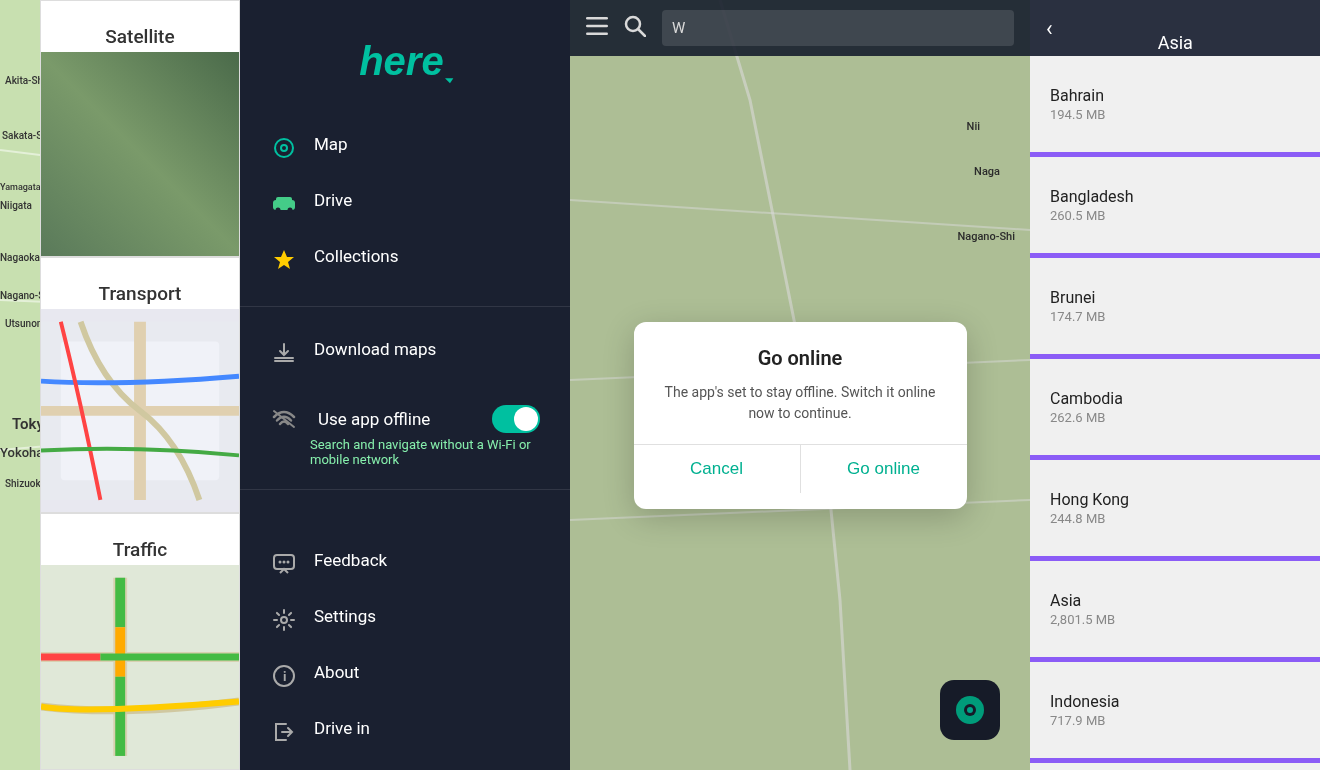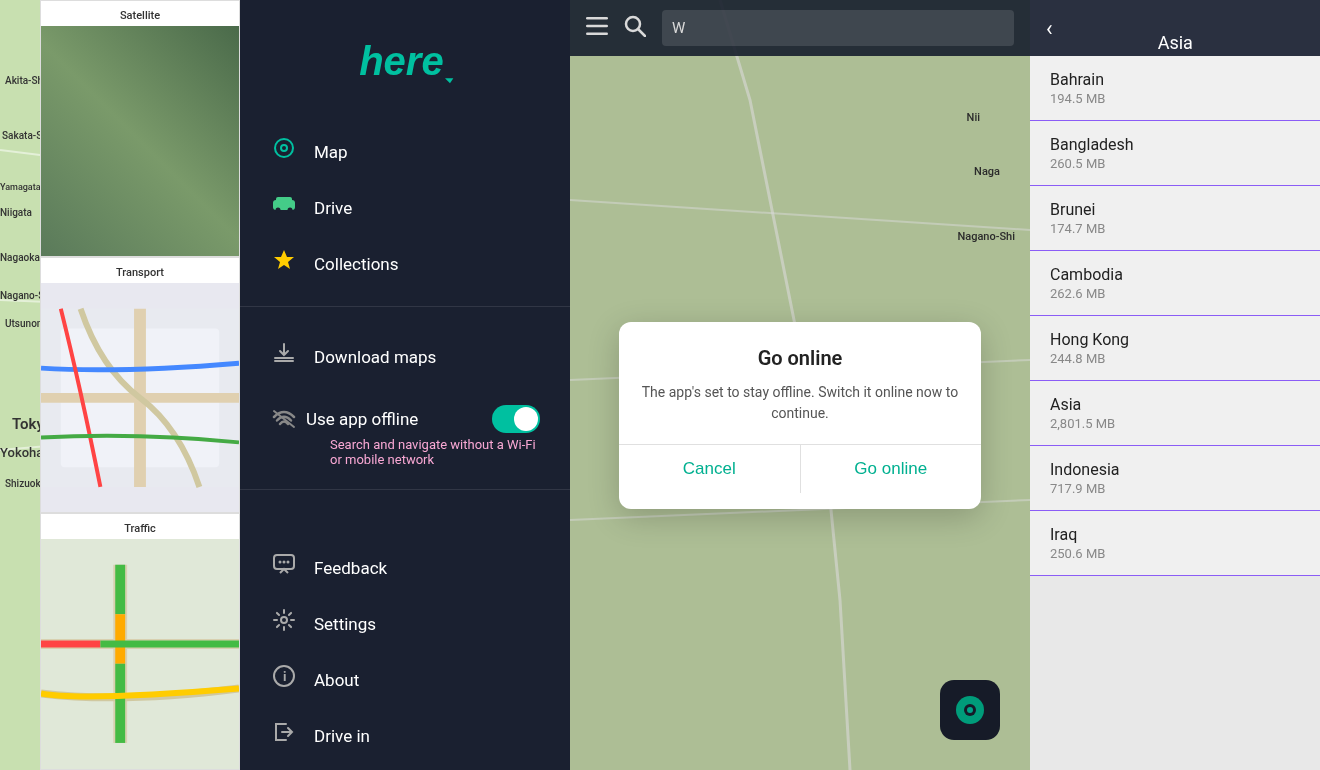--- a/index.html
+++ b/index.html
@@ -44,25 +44,25 @@
     .map-thumb {
       background: #fff;
       border: 1px solid #ddd;
       flex: 1;
       display: flex;
       flex-direction: column;
       overflow: hidden;
     }
 
     .map-thumb-title {
-      font-size: 11px;
+      font-size: 19px;
       font-weight: 500;
       color: #333;
       text-align: center;
-      padding: 8px 0 4px;
+      padding: 24px 0 4px;
       background: #fff;
       z-index: 2;
     }
 
     .map-thumb-img {
       flex: 1;
       position: relative;
       overflow: hidden;
     }
 
@@ -105,21 +105,21 @@
       align-items: center;
       justify-content: center;
     }
 
     .menu-items-top {
       padding: 10px 0;
     }
 
     .menu-item {
       display: flex;
-      align-items: flex-end;
+      align-items: flex-start;
       gap: 16px;
       padding: 14px 30px;
       color: #fff;
       font-size: 17px;
       cursor: pointer;
     }
 
     .menu-icon {
       width: 28px;
       height: 28px;
@@ -136,21 +136,21 @@
       margin: 8px 0;
     }
 
     .menu-offline-section {
       padding: 14px 30px;
     }
 
     .menu-offline-item {
       display: flex;
       align-items: center;
-      gap: 8px;
+      gap: 20px;
       color: #fff;
       font-size: 17px;
       margin-bottom: 4px;
     }
 
     .toggle-switch {
       margin-left: auto;
       width: 48px;
       height: 28px;
       background: #00c0a0;
@@ -164,22 +164,22 @@
       right: 2px;
       top: 2px;
       width: 24px;
       height: 24px;
       background: white;
       border-radius: 50%;
     }
 
     .menu-offline-desc {
       font-size: 13px;
-      color: #f9a8d4;
-      margin-left: 60px;
+      color: #86efac;
+      margin-left: 40px;
       margin-top: 4px;
     }
 
     .menu-bottom {
       margin-top: auto;
       padding: 10px 0;
     }
 
     
     .panel-map2 {
@@ -239,21 +239,21 @@
       display: flex;
       align-items: center;
       justify-content: center;
       z-index: 20;
       padding-top: 60px;
     }
 
     .dialog-box {
       background: #fff;
       border-radius: 12px;
-      width: 362px;
+      width: 333px;
       padding: 24px 20px 16px;
       box-shadow: 0 8px 32px rgba(0,0,0,0.2);
     }
 
     .dialog-title {
       font-size: 20px;
       font-weight: 600;
       color: #222;
       text-align: center;
       margin-bottom: 12px;
@@ -344,22 +344,22 @@
       margin-right: 22px;
       margin-top: 28px;
     }
 
     .country-list {
       flex: 1;
       overflow-y: auto;
     }
 
     .country-item {
-      padding: 14px 20px;
-      border-bottom: 1px solid #8b5cf6;
+      padding: 30px 20px;
+      border-bottom: 5px solid #8b5cf6;
       background: #f0f0f0;
     }
 
     .country-name {
       font-size: 16px;
       color: #222;
       font-weight: 400;
     }
 
     .country-size {
@@ -397,21 +397,21 @@
     <path d="M0,150 L240,180" stroke="#fff" stroke-width="2" fill="none" opacity="0.5"></path>
     <path d="M0,300 L240,310" stroke="#fff" stroke-width="2" fill="none" opacity="0.5"></path>
     <path d="M0,450 L240,430" stroke="#fff" stroke-width="2" fill="none" opacity="0.5"></path>
 
     <text x="140" y="730" font-size="22" fill="rgba(180,200,160,0.7)" font-style="italic" font-weight="bold">here</text>
   </svg>
 
   <span class="map-city-label" style="top:75px;left:5px">Akita-Shi</span>
   <span class="map-city-label" style="top:130px;left:2px">Sakata-Shi</span>
   <span class="map-city-label" style="top:182px;left:0px;font-size:9px">Yamagata-Shi</span>
-  <span class="map-city-label" style="top:207px;left:0px">Niigata</span>
+  <span class="map-city-label" style="top:200px;left:0px">Niigata</span>
   <span class="map-city-label" style="top:252px;left:0px">Nagaoka</span>
   <span class="map-city-label" style="top:290px;left:0px">Nagano-Shi</span>
   <span class="map-city-label" style="top:318px;left:5px">Utsunomiya</span>
   <span class="map-city-label" style="top:192px;left:95px;font-size:12px;font-weight:600">Sendai</span>
   <span class="map-city-label" style="top:260px;left:88px">Koriya</span>
   <span class="map-city-label" style="top:365px;left:80px;font-size:9px">Tsukuba-Shi</span>
   <span class="map-city-label" style="top:415px;left:12px;font-size:15px;font-weight:600">Tokyo</span>
   <span class="map-city-label" style="top:445px;left:0px;font-size:13px">Yokohama</span>
   <span class="map-city-label" style="top:478px;left:5px">Shizuoka</span>
   <span class="map-city-label" style="top:445px;left:90px;font-size:9px">Mobara-Shi</span>
@@ -621,21 +621,21 @@
       <svg width="22" height="22" viewBox="0 0 22 22" fill="none" xmlns="http://www.w3.org/2000/svg">
         <circle cx="9" cy="9" r="7" stroke="white" stroke-width="2.5"></circle>
         <path d="M14,14 L21,21" stroke="white" stroke-width="2.5" stroke-linecap="round"></path>
       </svg>
     </div>
     <div class="header-search">
       <span>W</span>
     </div>
   </div>
 
-  <span class="map2-label" style="top:111px;right:50px">Nii</span>
+  <span class="map2-label" style="top:120px;right:50px">Nii</span>
   <span class="map2-label" style="top:165px;right:30px">Naga</span>
   <span class="map2-label" style="top:230px;right:15px">Nagano-Shi</span>
   <span class="map2-label" style="top:355px;left:80px">Japanese Alps</span>
   <span class="map2-label" style="top:395px;left:90px;font-size:13px;font-weight:600">Yokohama</span>
   <span class="map2-label" style="top:435px;left:120px">Shizuoka</span>
 
   <div class="dialog-overlay">
     <div class="dialog-box">
       <div class="dialog-title">Go online</div>
       <div class="dialog-body">The app's set to stay offline. Switch it online now to continue.</div>

